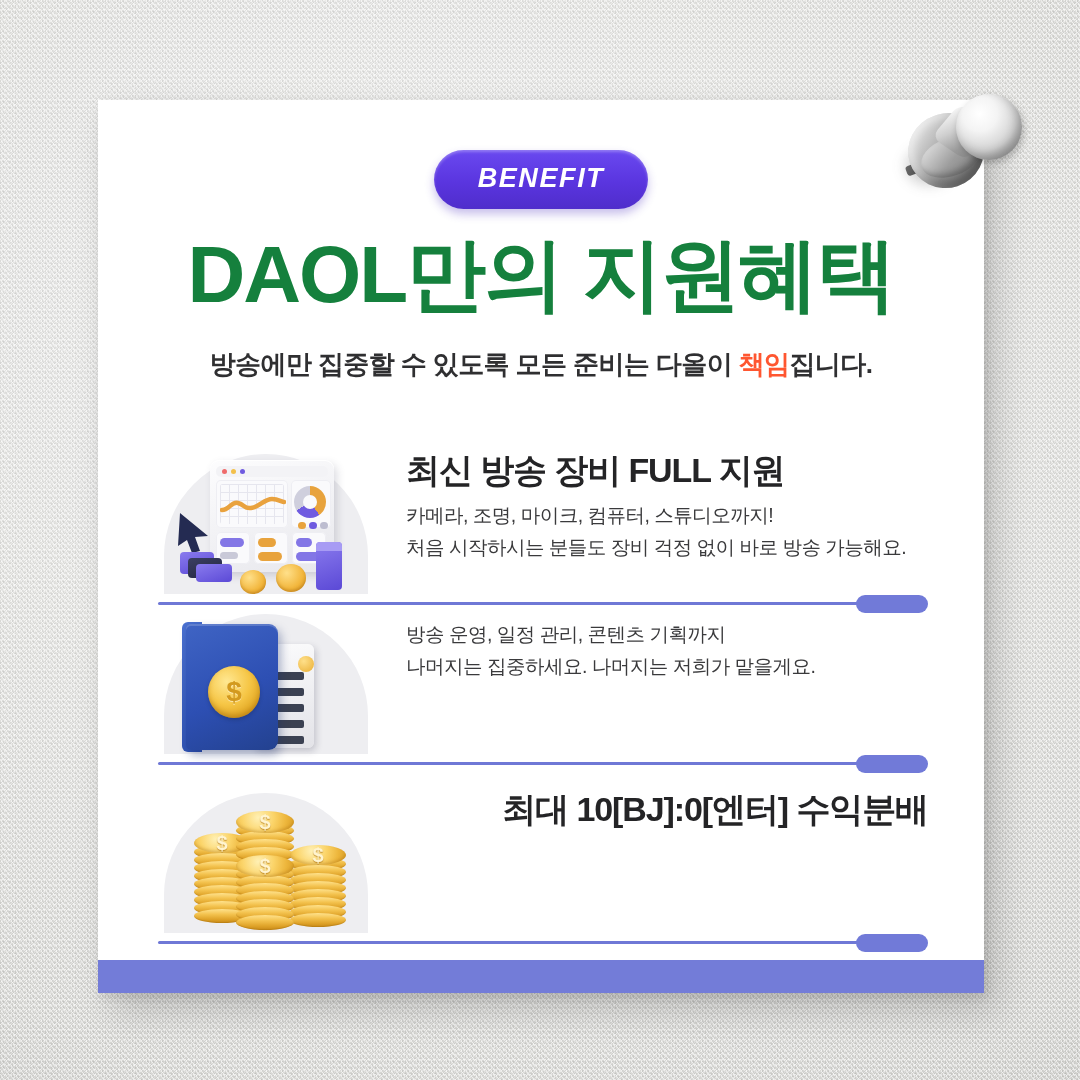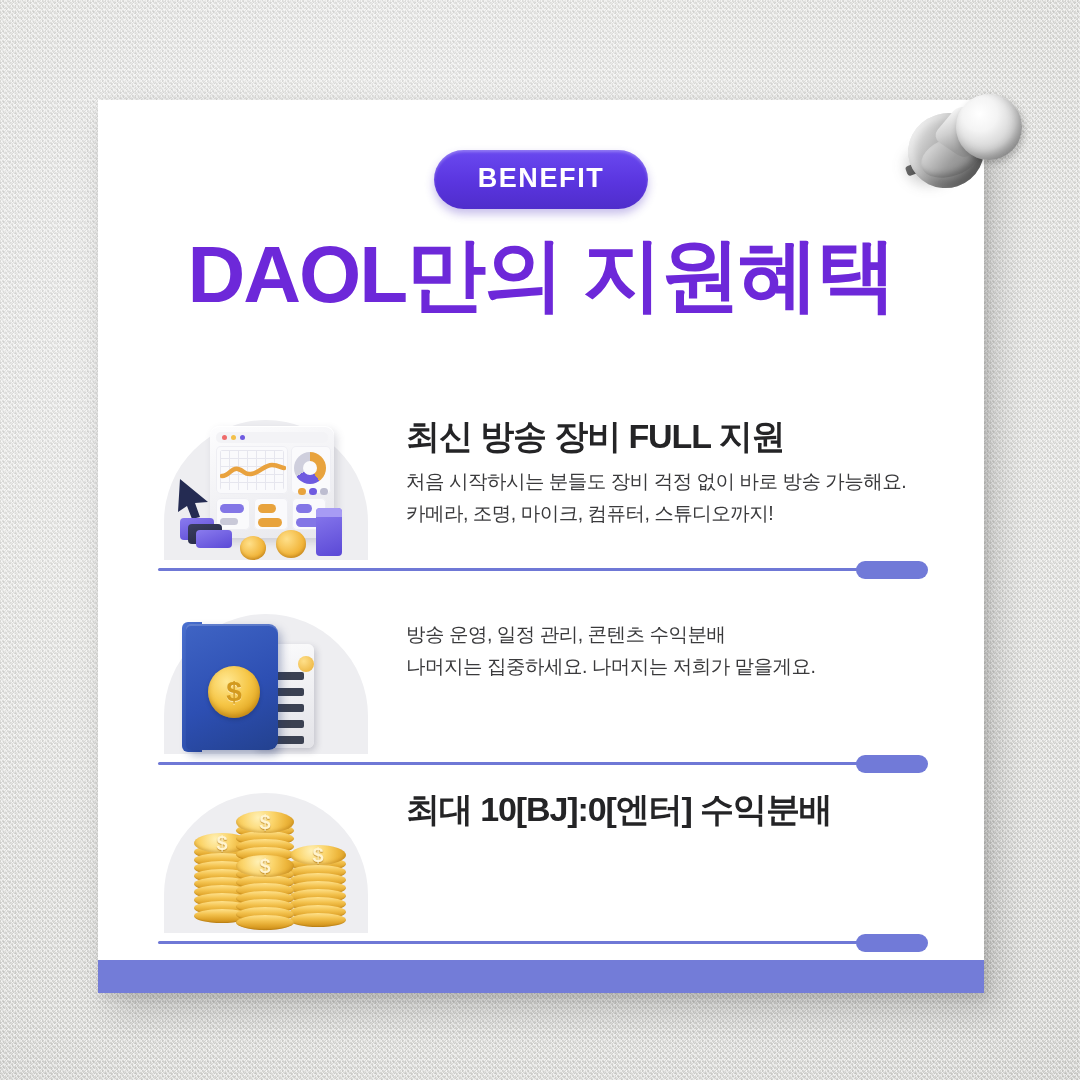--- a/index.html
+++ b/index.html
@@ -80,53 +80,53 @@
     box-shadow:inset -5px -6px 10px rgba(0,0,0,.22), 2px 3px 7px rgba(0,0,0,.22);
   }
   .pin-tip {
     position:absolute; left:26px; top:76px;
     width:16px; height:10px; border-radius:3px;
     background:linear-gradient(120deg,#6b6b6b,#454545);
     transform:rotate(-20deg);
   }
 
   
-  #badge-row { position:absolute; left:0; right:0; top:50px; display:flex; justify-content:center; }
+  #badge-row { position:absolute; left:0; right:0; top:50px; display:flex; justify-content:center;font-style:italic; }
   #benefit-badge {
     display:inline-flex; align-items:center; justify-content:center;
     padding:13px 44px 15px;
     border-radius:34px;
     background:linear-gradient(180deg,#6A49F0 0%,#5A35DF 55%,#4F2DCB 100%);
     color:#ffffff;
     font-size:27px; font-weight:bold; letter-spacing:1.6px;
     box-shadow:0 5px 10px rgba(70,40,190,.30), inset 0 2px 3px rgba(255,255,255,.28);
   }
 
   
   #poster-title {
     position:absolute; left:0; right:0; top:132px;
     text-align:center;
     font-size:80px; font-weight:bold; letter-spacing:-2px;
-    color:#6d28d9; line-height:1.08;
+    color:#15803d; line-height:1.08;
     white-space:nowrap;
   }
   #poster-subtitle {
     position:absolute; left:0; right:0; top:247px;
     text-align:center;
     font-size:26px; font-weight:bold; color:#2f2f31; letter-spacing:-.6px;
   }
   #poster-subtitle .hl { color:#FF5630; }
 
   
   .benefit-row {
     position:absolute; left:56px; width:774px; height:165px;
   }
-  #benefit-row-0 { top:314px; }
+  #benefit-row-0 { top:348px; }
   #benefit-row-1 { top:508px; }
-  #benefit-row-2 { top:687px; }
+  #benefit-row-2 { top:687px;text-align:right; }
 
   .benefit-art {
     position:absolute; left:4px; top:0; width:216px; height:146px;
   }
   .art-dome {
     position:absolute; left:6px; bottom:0; width:204px; height:140px;
     background:#eeeef1;
     border-radius:102px 102px 0 0;
   }
   .art-inner { position:absolute; inset:0; }
@@ -243,20 +243,23 @@
 <div id="wall-vignette"></div>
 
 <div id="poster-card">
 
   <div id="badge-row">
     <div id="benefit-badge">BENEFIT</div>
   </div>
 
   <div id="poster-title">DAOL만의 지원혜택</div>
 
+  <div id="poster-subtitle">
+    <span>방송에만 집중할 수 있도록 모든 준비는 다올이 </span><span class="hl">책임</span><span>집니다.</span>
+  </div>
 
   <div class="benefit-row" id="benefit-row-0">
     <div class="benefit-art">
       <div class="art-dome"></div>
       <div class="art-inner">
         <div class="u dash-screen"></div>
         <div class="u dash-bar"></div>
         <div class="u dot" style="left:64px;background:#EF6B6B;"></div>
         <div class="u dot" style="left:73px;background:#F3C04A;"></div>
         <div class="u dot" style="left:82px;background:#6F5BE0;"></div>
@@ -288,22 +291,22 @@
         <div class="u block-purple" style="left:38px;top:116px;width:36px;height:18px;"></div>
         <div class="u coin-s" style="left:82px;top:122px;width:26px;height:24px;"></div>
         <div class="u coin-s" style="left:118px;top:116px;width:30px;height:28px;"></div>
         <div class="u block-purple" style="left:158px;top:94px;width:26px;height:48px;"></div>
         <div class="u" style="left:158px;top:94px;width:26px;height:9px;background:#A79BF4;border-radius:4px 4px 0 0;"></div>
       </div>
     </div>
     <div class="benefit-text">
       <div class="benefit-heading">최신 방송 장비 FULL 지원</div>
       <div class="benefit-lines">
+        <div class="benefit-line">카메라, 조명, 마이크, 컴퓨터, 스튜디오까지!</div>
         <div class="benefit-line">처음 시작하시는 분들도 장비 걱정 없이 바로 방송 가능해요.</div>
-        <div class="benefit-line">카메라, 조명, 마이크, 컴퓨터, 스튜디오까지!</div>
       </div>
     </div>
     <div class="benefit-rule">
       <div class="rule-line"></div>
       <div class="rule-cap"></div>
     </div>
   </div>
 
   <div class="benefit-row" id="benefit-row-1">
     <div class="benefit-art">
@@ -316,21 +319,21 @@
         <div class="u ledger-rib" style="top:112px;"></div>
         <div class="u ledger-rib" style="top:128px;"></div>
         <div class="u ledger-dot"></div>
         <div class="u ledger-spine"></div>
         <div class="u ledger-cover"></div>
         <div class="u ledger-coin"></div>
       </div>
     </div>
     <div class="benefit-text">
       <div class="benefit-lines">
-        <div class="benefit-line">방송 운영, 일정 관리, 콘텐츠 수익분배</div>
+        <div class="benefit-line">방송 운영, 일정 관리, 콘텐츠 기획까지</div>
         <div class="benefit-line">나머지는 집중하세요. 나머지는 저희가 맡을게요.</div>
       </div>
     </div>
     <div class="benefit-rule">
       <div class="rule-line"></div>
       <div class="rule-cap"></div>
     </div>
   </div>
 
   <div class="benefit-row" id="benefit-row-2">

